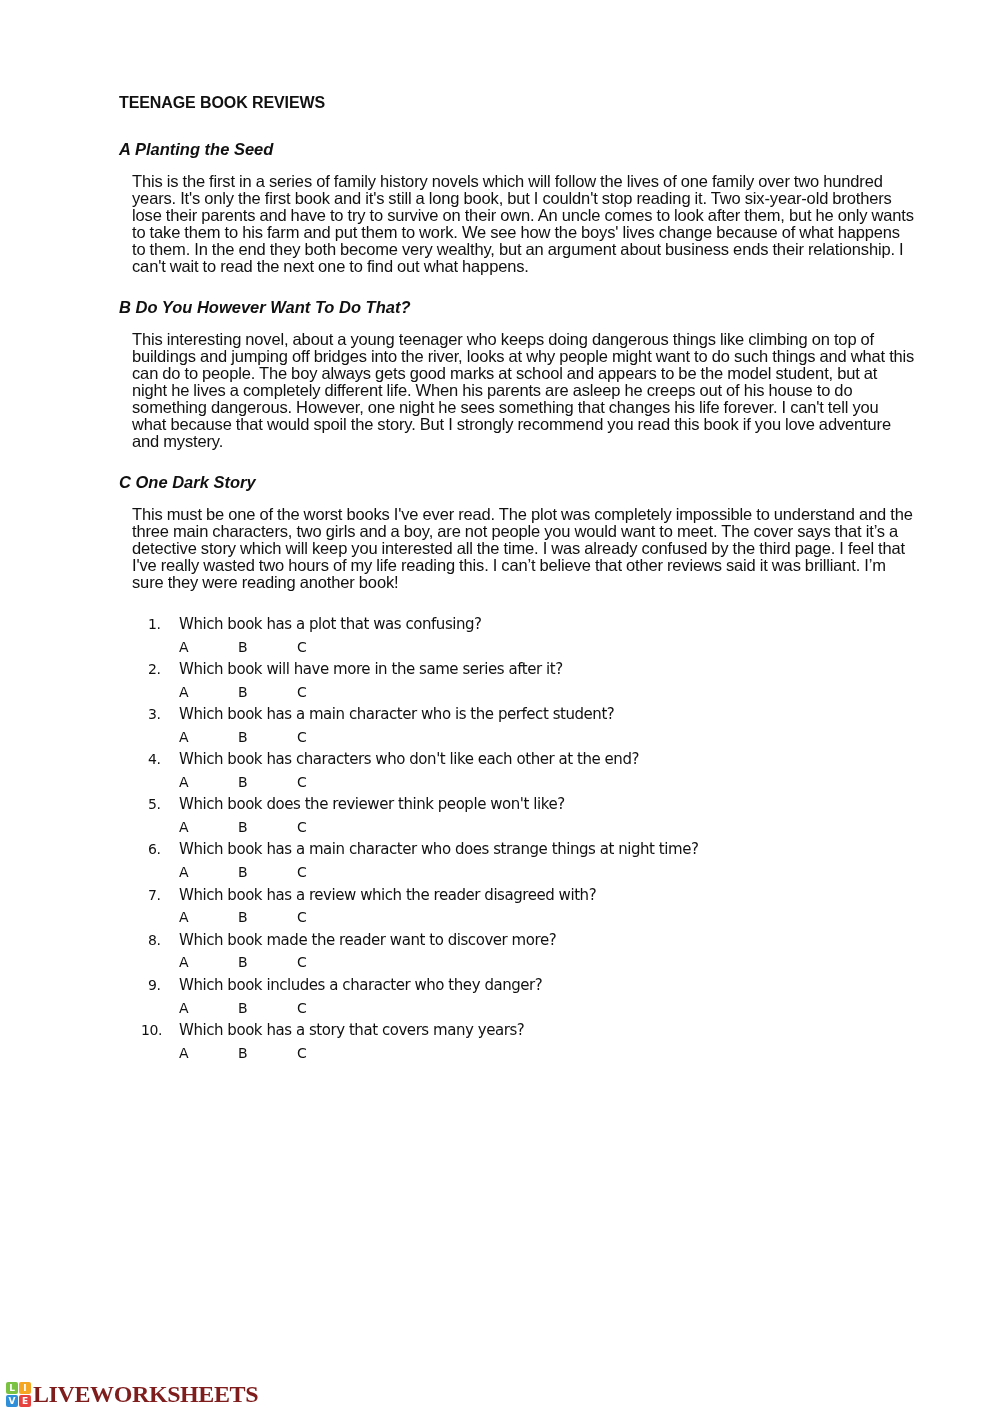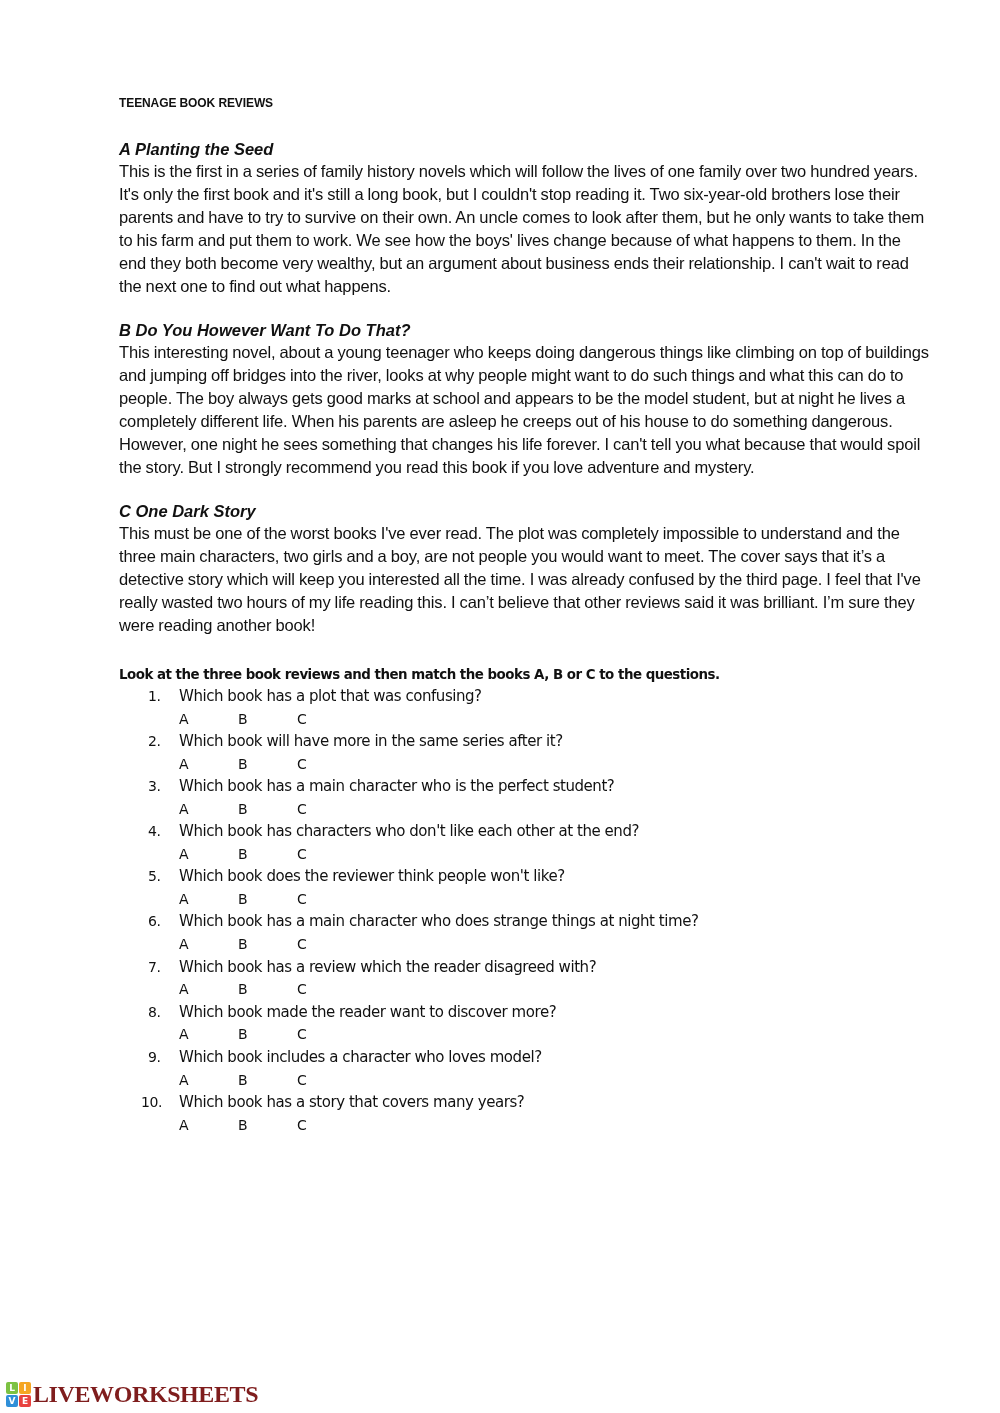--- a/index.html
+++ b/index.html
@@ -16,41 +16,41 @@
     }
     .page {
       position: absolute;
       left: 119px;
       top: 93px;
       width: 810px;
     }
     .doc-title {
       font-family: "Liberation Sans", sans-serif;
       font-weight: bold;
-      font-size: 12px;
+      font-size: 16px;
       line-height: 20px;
       margin: 0 0 26px 0;
       letter-spacing: -0.1px;
     }
     .review {
       margin-bottom: 22px;
     }
     .review-heading {
       font-family: "Liberation Sans", sans-serif;
       font-weight: bold;
       font-size: 16.5px;
       line-height: 21px;
       margin: 0;
       font-style: italic;
     }
     .review-body {
       font-family: "Liberation Sans", sans-serif;
       font-size: 16.5px;
-      line-height: 23px;
-      margin: 0;
+      line-height: 17px;
+      margin: 13px;
       letter-spacing: -0.15px;
       word-spacing: -0.3px;
     }
     .instructions {
       font-family: "DejaVu Sans", sans-serif;
       font-weight: bold;
       font-size: 13.4px;
       line-height: 20px;
       margin: 28px 0 0 0;
       letter-spacing: -0.5px;
@@ -138,21 +138,20 @@
   <div class="review">
     <h2 class="review-heading">B Do You However Want To Do That?</h2>
     <p class="review-body">This interesting novel, about a young teenager who keeps doing dangerous things like climbing on top of buildings and jumping off bridges into the river, looks at why people might want to do such things and what this can do to people. The boy always gets good marks at school and appears to be the model student, but at night he lives a completely different life. When his parents are asleep he creeps out of his house to do something dangerous. However, one night he sees something that changes his life forever. I can't tell you what because that would spoil the story. But I strongly recommend you read this book if you love adventure and mystery.</p>
   </div>
 
   <div class="review">
     <h2 class="review-heading">C One Dark Story</h2>
     <p class="review-body">This must be one of the worst books I've ever read. The plot was completely impossible to understand and the three main characters, two girls and a boy, are not people you would want to meet. The cover says that it’s a detective story which will keep you interested all the time. I was already confused by the third page. I feel that I've really wasted two hours of my life reading this. I can’t believe that other reviews said it was brilliant. I’m sure they were reading another book!</p>
   </div>
 
-  <p class="instructions">Look at the three book reviews and then match the books A, B or C to the questions.</p>
 
   <ol class="questions">
     <li class="question">
       <span class="q-num">1.</span>
       <span class="q-text">Which book has a plot that was confusing?</span>
       <div class="options">
         <span class="option">A</span>
         <span class="option">B</span>
         <span class="option">C</span>
       </div>
@@ -215,21 +214,21 @@
       <span class="q-num">8.</span>
       <span class="q-text">Which book made the reader want to discover more?</span>
       <div class="options">
         <span class="option">A</span>
         <span class="option">B</span>
         <span class="option">C</span>
       </div>
     </li>
     <li class="question">
       <span class="q-num">9.</span>
-      <span class="q-text">Which book includes a character who loves model?</span>
+      <span class="q-text">Which book includes a character who they danger?</span>
       <div class="options">
         <span class="option">A</span>
         <span class="option">B</span>
         <span class="option">C</span>
       </div>
     </li>
     <li class="question">
       <span class="q-num" style="left:22px;">10.</span>
       <span class="q-text">Which book has a story that covers many years?</span>
       <div class="options">

